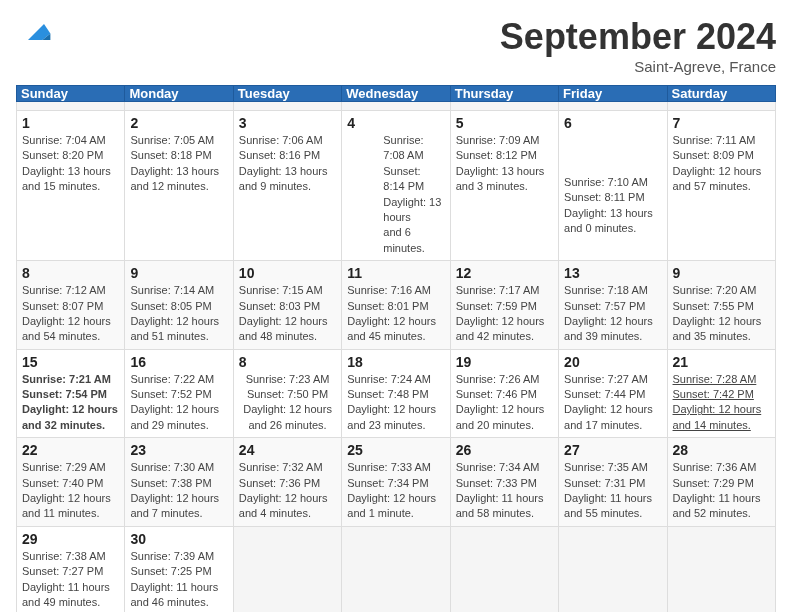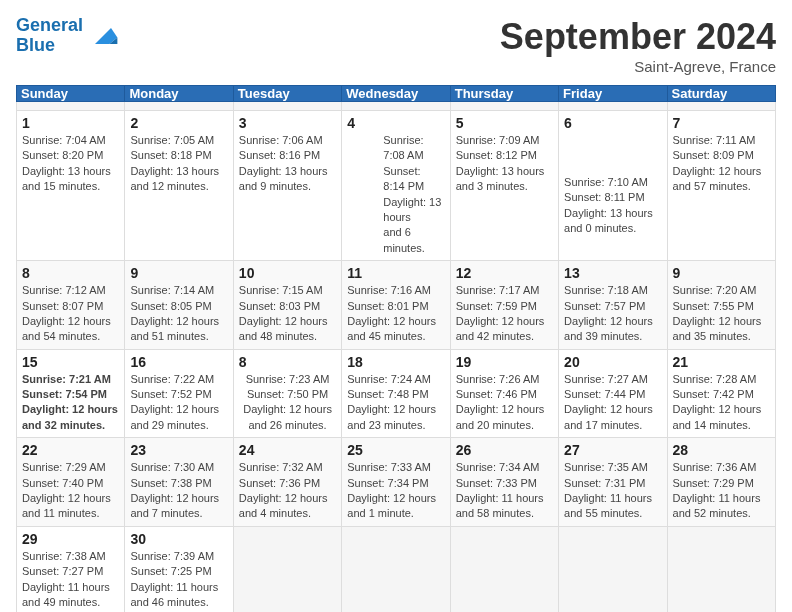--- a/index.html
+++ b/index.html
@@ -86,24 +86,20 @@
       background: #f5f5f5 !important;
     }
   </style>
 </head>
 <body>
 
 <div class="header">
   <div class="logo">
     <div>
       <div style="display:flex;align-items:center;">
-        <div class="logo-text">
-          <span>General</span><br>
-          <span style="color:#1a6faf;">Blue</span>
-        </div>
         <svg class="logo-icon" viewBox="0 0 40 40" xmlns="http://www.w3.org/2000/svg">
           <polygon points="10,30 30,10 38,22 28,30" fill="#2a8fdf"></polygon>
           <polygon points="28,30 38,22 38,30" fill="#1a6faf"></polygon>
         </svg>
       </div>
     </div>
   </div>
   <div class="title-block">
     <div class="month-title">September 2024</div>
     <div class="location-title">Saint-Agreve, France</div>
@@ -272,21 +268,21 @@
         </td>
         <td>
           <span class="day-number">20</span>
           <div class="day-detail" style="white-space: pre-line;">Sunrise: 7:27 AM
 Sunset: 7:44 PM
 Daylight: 12 hours
 and 17 minutes.</div>
         </td>
         <td>
           <span class="day-number">21</span>
-          <div class="day-detail" style="white-space: pre-line;">Sunrise: 7:28 AM
+          <div class="day-detail" style="white-space: pre-line; text-decoration: underline;">Sunrise: 7:28 AM
 Sunset: 7:42 PM
 Daylight: 12 hours
 and 14 minutes.</div>
         </td>
       </tr>
       <tr>
         <td>
           <span class="day-number">22</span>
           <div class="day-detail" style="white-space: pre-line;">Sunrise: 7:29 AM
 Sunset: 7:40 PM

